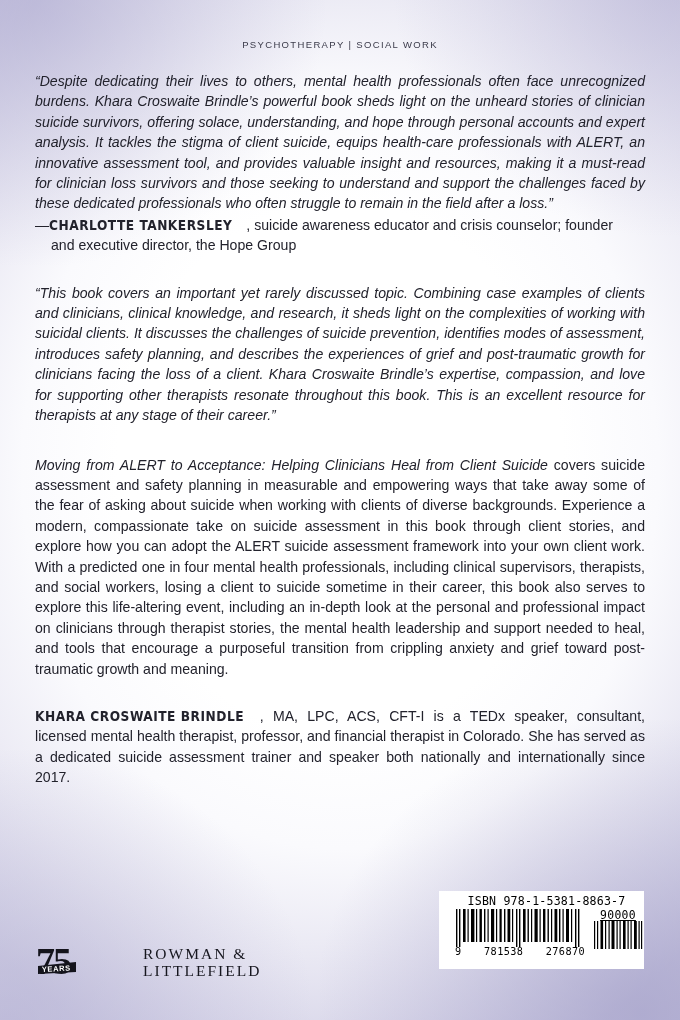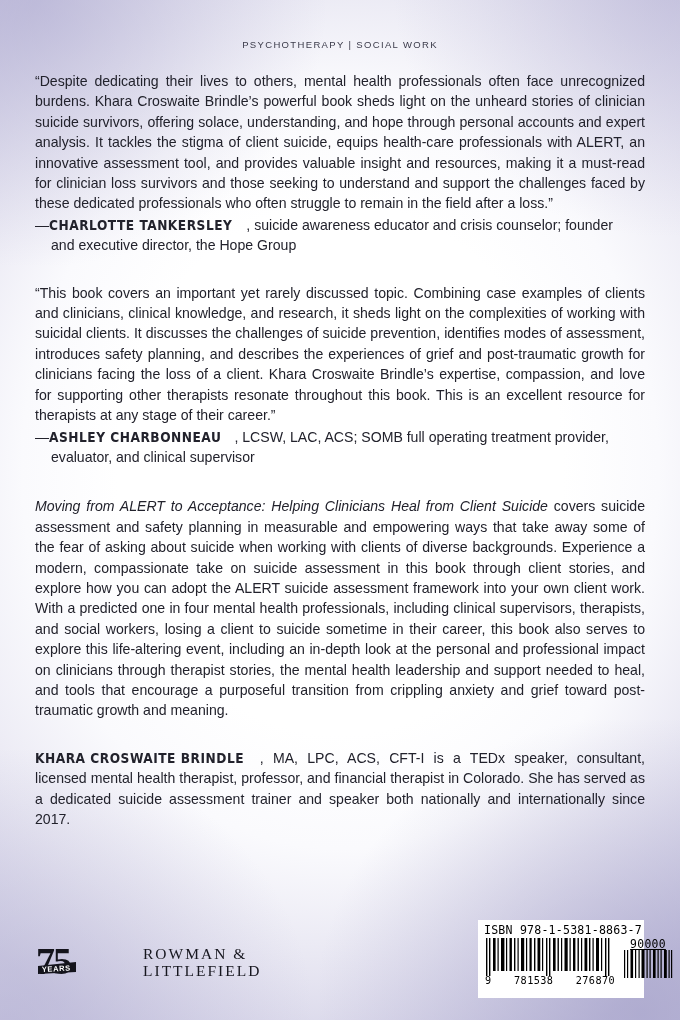--- a/index.html
+++ b/index.html
@@ -80,20 +80,21 @@
     margin: 0 35px;
     text-align: justify;
     color: #22222c;
     font-size: 14.1px;
     line-height: 20.4px;
   }
   .blurb {
     text-align: justify;
     -webkit-hyphens: manual;
     hyphens: manual;
+    font-style: italic;
   }
   .blurb-1 { margin-top: 21px; }
   .blurb-2 { margin-top: 0; }
   .desc { margin-top: 0; }
   .bio  { margin-top: 0; }
 
   .attrib {
     margin: 1px 35px 0 35px;
     color: #22222c;
     font-size: 14.1px;
@@ -179,25 +180,25 @@
     font-size: 9.3px;
     line-height: 12.4px;
     color: #33333f;
   }
   .credits span { display: block; }
 
   
   .barcode-box {
     position: absolute;
     right: 36px;
-    bottom: 22px;
-    width: 166px;
+    bottom: 51px;
+    width: 205px;
     height: 78px;
     background: #ffffff;
-    padding: 4px 5px 3px 6px;
+    padding: 4px 5px 3px 15px;
     box-sizing: border-box;
   }
   .isbn-text {
     font-family: "DejaVu Sans Mono", "Liberation Mono", monospace;
     font-size: 11.6px;
     letter-spacing: 0.2px;
     text-align: center;
     color: #000;
     line-height: 13px;
     white-space: nowrap;
@@ -250,24 +251,20 @@
 
     <p class="blurb blurb-1">“Despite dedicating their lives to others, mental health professionals often face unrecognized burdens. Khara Croswaite Brindle’s powerful book sheds light on the unheard stories of clinician suicide survivors, offering solace, understanding, and hope through personal accounts and expert analysis. It tackles the stigma of client suicide, equips health-care professionals with ALERT, an innovative assessment tool, and provides valuable insight and resources, making it a must-read for clinician loss survivors and those seeking to understand and support the challenges faced by these dedicated professionals who often struggle to remain in the field after a loss.”</p>
     <div class="attrib">
       <span>—</span><span class="name-caps">CHARLOTTE TANKERSLEY</span><span>, suicide awareness educator and crisis counselor; founder</span>
       <span class="cont">and executive director, the Hope Group</span>
     </div>
 
     <div class="gap-md"></div>
 
     <p class="blurb blurb-2">“This book covers an important yet rarely discussed topic. Combining case examples of clients and clinicians, clinical knowledge, and research, it sheds light on the complexities of working with suicidal clients. It discusses the challenges of suicide prevention, identifies modes of assessment, introduces safety planning, and describes the experiences of grief and post-traumatic growth for clinicians facing the loss of a client. Khara Croswaite Brindle’s expertise, compassion, and love for supporting other therapists resonate throughout this book. This is an excellent resource for therapists at any stage of their career.”</p>
-    <div class="attrib">
-      <span>—</span><span class="name-caps">ASHLEY CHARBONNEAU</span><span>, LCSW, LAC, ACS; SOMB full operating treatment provider,</span>
-      <span class="cont">evaluator, and clinical supervisor</span>
-    </div>
 
     <div class="gap-lg"></div>
 
     <p class="desc"><span class="title-italic">Moving from ALERT to Acceptance: Helping Clinicians Heal from Client Suicide</span><span> covers suicide assessment and safety planning in measurable and empowering ways that take away some of the fear of asking about suicide when working with clients of diverse backgrounds. Experience a modern, compassionate take on suicide assessment in this book through client stories, and explore how you can adopt the ALERT suicide assessment framework into your own client work. With a predicted one in four mental health professionals, including clinical supervisors, therapists, and social workers, losing a client to suicide sometime in their career, this book also serves to explore this life-altering event, including an in-depth look at the personal and professional impact on clinicians through therapist stories, the mental health leadership and support needed to heal, and tools that encourage a purposeful transition from crippling anxiety and grief toward post-traumatic growth and meaning.</span></p>
 
     <div class="gap-md"></div>
 
     <p class="bio"><span class="name-caps">KHARA CROSWAITE BRINDLE</span><span>, MA, LPC, ACS, CFT-I is a TEDx speaker, consultant, licensed mental health therapist, professor, and financial therapist in Colorado. She has served as a dedicated suicide assessment trainer and speaker both nationally and internationally since 2017.</span></p>
 
   </div>

